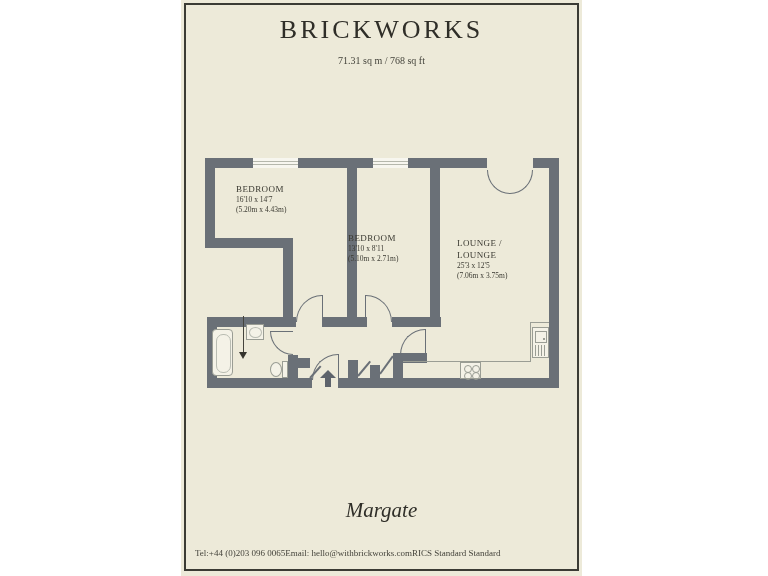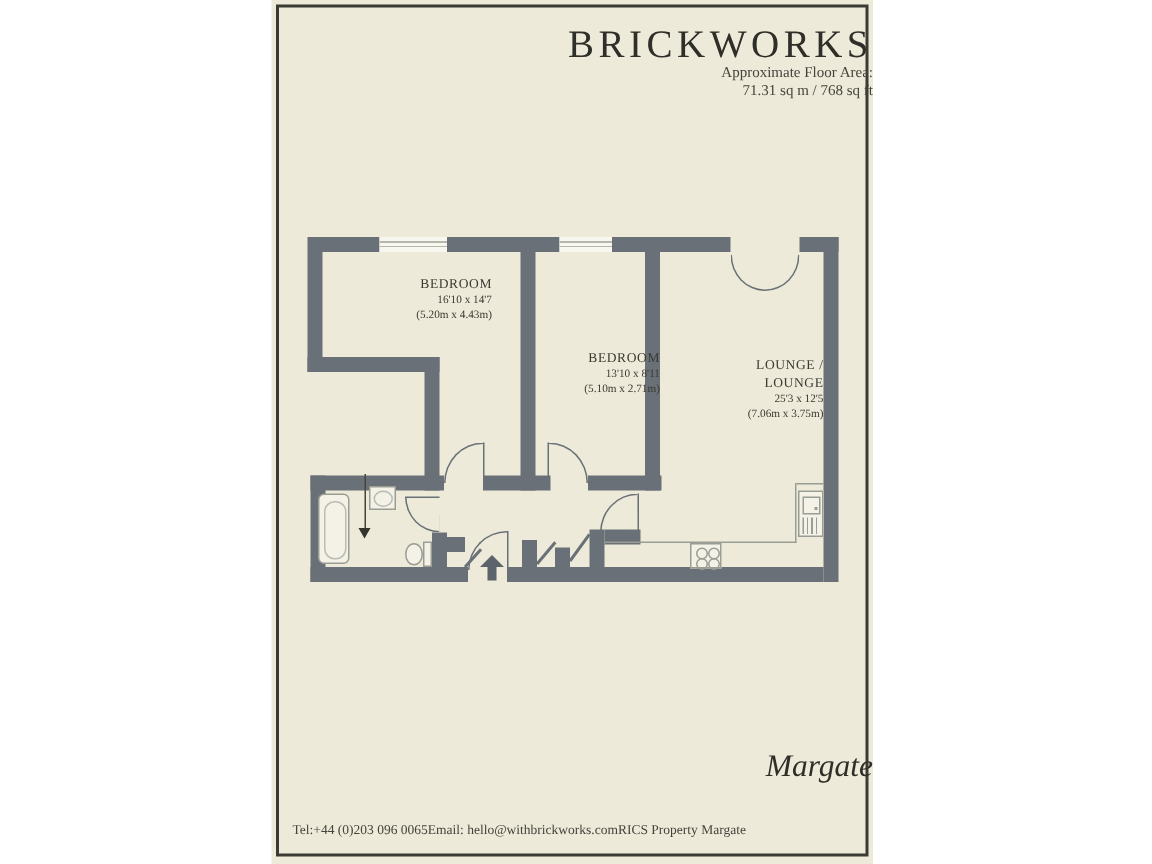--- a/index.html
+++ b/index.html
@@ -1,60 +1,59 @@
 <!DOCTYPE html>
 <html><head>
 <meta charset="utf-8">
 <style>
   html,body{margin:0;padding:0;background:#ffffff;}
   .canvas{position:relative;width:768px;height:576px;background:#ffffff;overflow:hidden;
           font-family:"Liberation Serif","DejaVu Serif",serif;color:#35342d;}
   .page{position:absolute;left:181px;top:0;width:401px;height:576px;background:#EDEAD9;}
   .page-frame{position:absolute;left:3px;top:3px;right:3px;bottom:5px;border:2px solid #3B3B34;}
   .abs{position:absolute;}
-  .ctr{text-align:right;}
+  .ctr{text-align:center;}
   
   .brand{left:0;right:0;top:15px;font-size:26px;letter-spacing:3px;color:#2f2e28;}
   .fa-label{left:0;right:0;top:43px;font-size:10px;color:#45443c;}
   .fa-value{left:0;right:0;top:55px;font-size:10px;color:#45443c;}
   
   .wall{position:absolute;background:#6A7077;}
   .win{position:absolute;background-color:#F7F6EF;
        background-image:linear-gradient(to bottom,transparent 0,transparent 3px,#b5b7ac 3px,#b5b7ac 4px,transparent 4px,transparent 6px,#b5b7ac 6px,#b5b7ac 7px,transparent 7px);}
   .arc{position:absolute;box-sizing:border-box;}
   .arc-tl{border-top:1px solid #6A7077;border-left:1px solid #6A7077;border-top-left-radius:100% 100%;}
   .arc-tr{border-top:1px solid #6A7077;border-right:1px solid #6A7077;border-top-right-radius:100% 100%;}
   .arc-bl{border-bottom:1px solid #6A7077;border-left:1px solid #6A7077;border-bottom-left-radius:100% 100%;}
   .arc-br{border-bottom:1px solid #6A7077;border-right:1px solid #6A7077;border-bottom-right-radius:100% 100%;}
   .leaf{position:absolute;background:#6A7077;}
   .diag{position:absolute;height:2px;background:#6A7077;transform-origin:0 50%;}
   .thin{position:absolute;background:#9a9d94;}
   .fix{position:absolute;box-sizing:border-box;border:1px solid #9a9d94;background:#F4F2E7;}
-  .room-label{position:absolute;text-align:right;color:#3b3a32;}
+  .room-label{position:absolute;text-align:left;color:#3b3a32;}
   .room-name{font-size:9px;letter-spacing:0.4px;line-height:12px;}
   .room-dims{font-size:7.5px;line-height:10px;}
   .bath-box{position:absolute;left:30px;top:277px;width:64px;height:38px;border:1px solid #45443d;
             background:#EDEAD9;text-align:center;padding-top:2px;box-sizing:content-box;}
   .bath-box .room-name{font-size:8px;line-height:11px;}
   .bath-box .room-dims{font-size:7px;line-height:9.5px;}
   
   .prop-name{left:0;right:0;top:466px;font-size:26px;color:#2f2e28;}
   .prop-loc{left:0;right:0;top:498px;font-size:21px;font-style:italic;color:#2f2e28;}
   .footer{position:absolute;left:14px;right:13px;top:548px;display:flex;
           font-size:9px;color:#45443c;}
 </style>
 </head>
 <body>
 
 <div class="canvas">
   <div class="page">
     <div class="page-frame"></div>
 
     <div class="abs ctr brand">BRICKWORKS</div>
-    <div class="abs ctr fa-label">Approximate Floor Area:</div>
     <div class="abs ctr fa-value">71.31 sq m / 768 sq ft</div>
 
     <div class="abs" style="left:0;top:0;width:401px;height:576px;">
 
       <div class="wall" style="left:26px;top:158px;width:46px;height:10px;"></div>
       <div class="win" style="left:72px;top:158px;width:45px;height:10px;"></div>
       <div class="wall" style="left:117px;top:158px;width:75px;height:10px;"></div>
       <div class="win" style="left:192px;top:158px;width:35px;height:10px;"></div>
       <div class="wall" style="left:227px;top:158px;width:79px;height:10px;"></div>
       <div class="wall" style="left:352px;top:158px;width:26px;height:10px;"></div>
@@ -139,16 +138,16 @@
         <div class="room-dims">25'3 x 12'5</div>
         <div class="room-dims">(7.06m x 3.75m)</div>
       </div>
     </div>
 
     <div class="abs ctr prop-loc">Margate</div>
 
     <div class="footer">
       <span>Tel:+44 (0)203 096 0065</span>
       <span>Email: hello@withbrickworks.com</span>
-      <span>RICS Property Margate</span>
+      <span>RICS Standard Standard</span>
     </div>
   </div>
 </div>
 
 </body></html>

